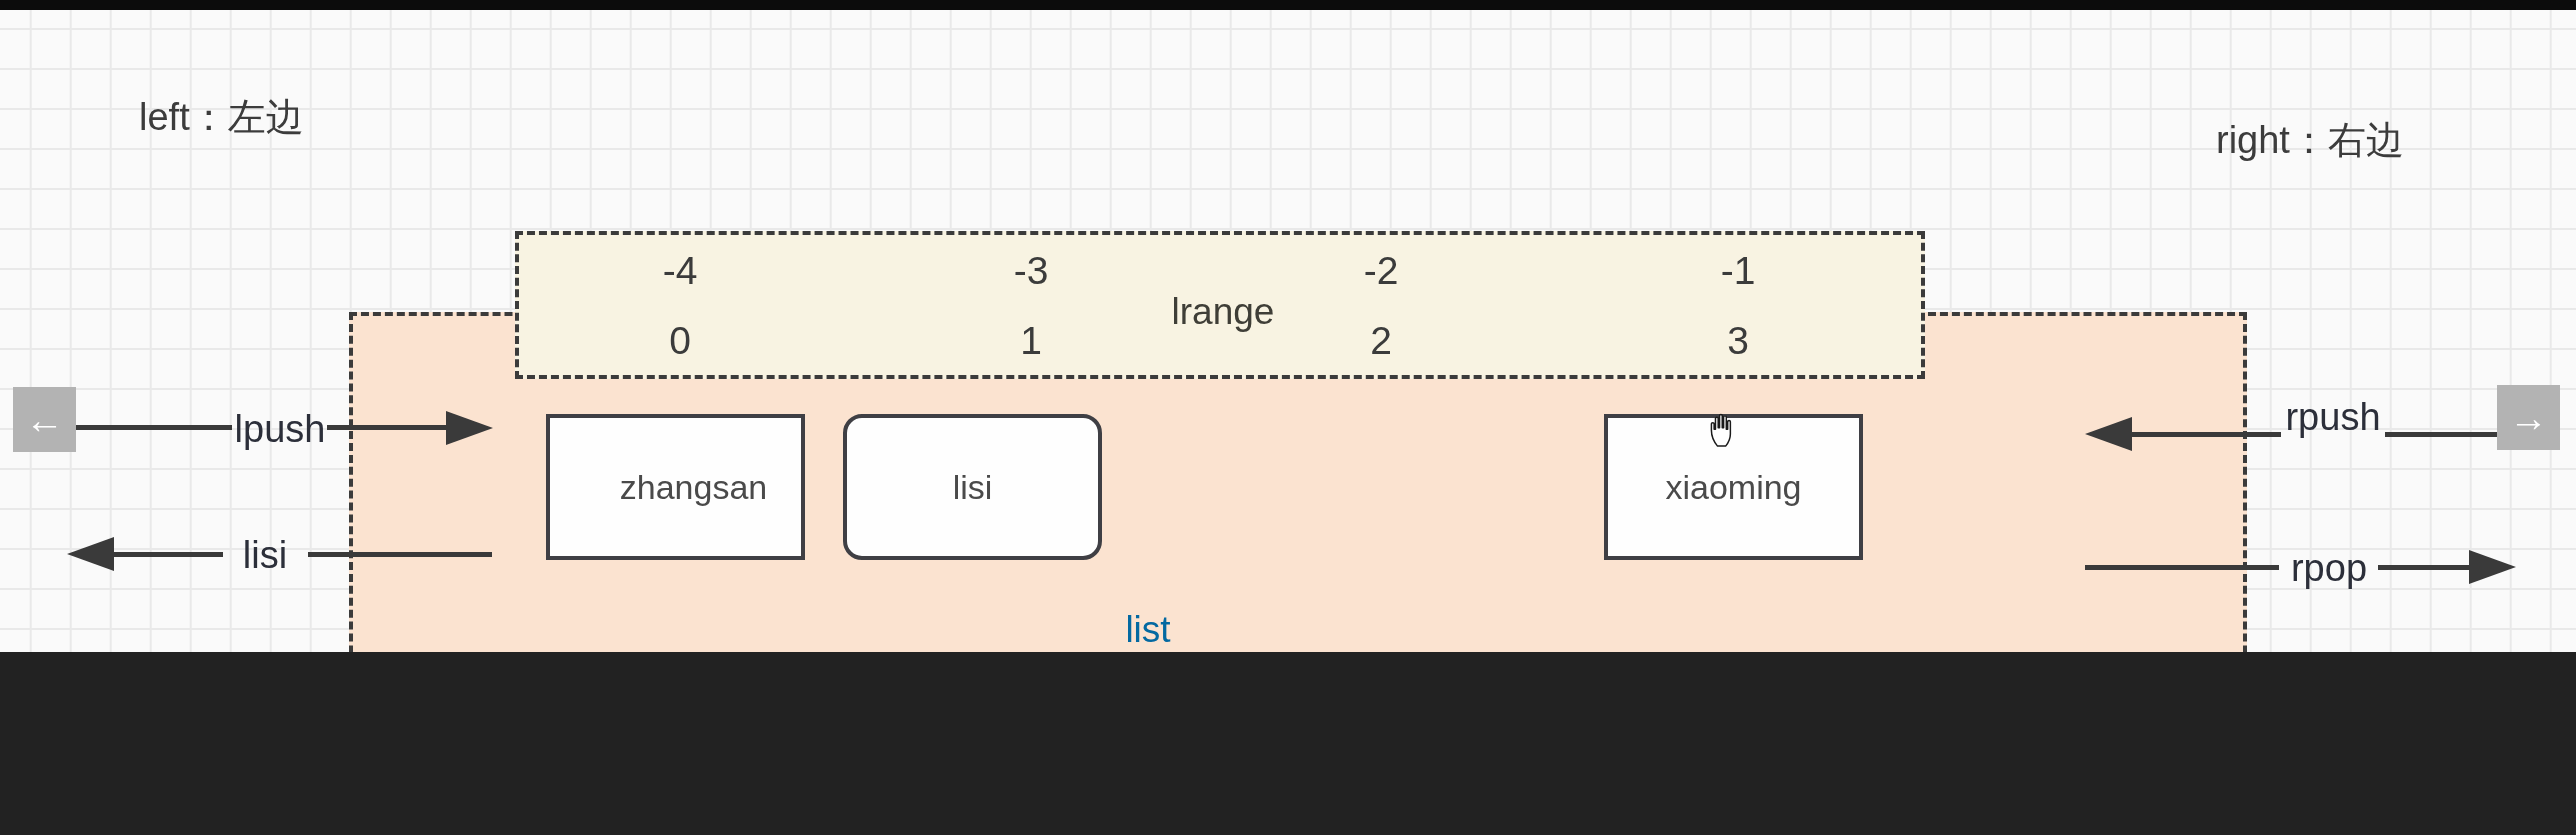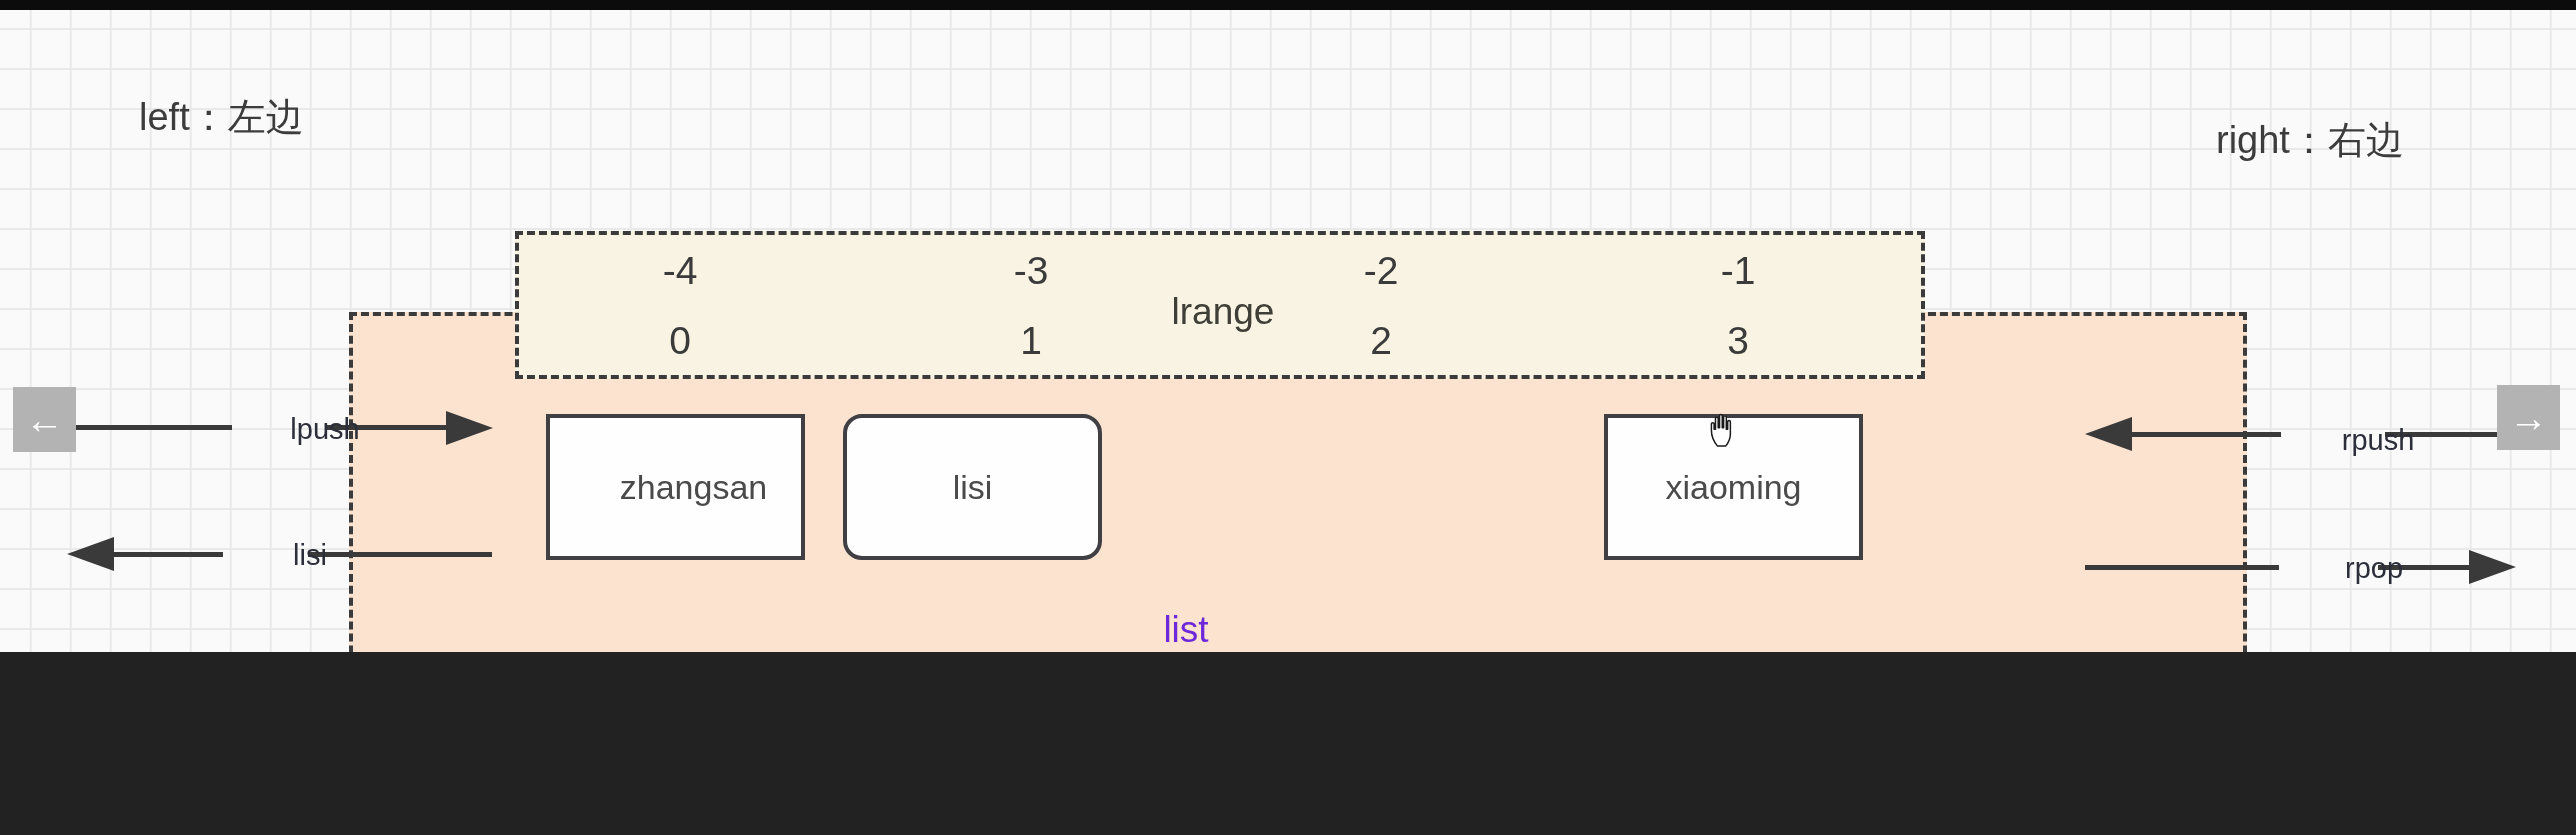--- a/index.html
+++ b/index.html
@@ -21,22 +21,22 @@
   .note{position:absolute;font-size:38px;color:#3c3c3c;white-space:nowrap;}
   .note.left{left:139px;top:92px;}
   .note.right{left:2216px;top:115px;}
 
   
   .list-box{
     position:absolute;left:349px;top:312px;width:1898px;height:389px;
     background:#fbe3d0;border:4.3px dashed #3b3b3b;box-sizing:border-box;
   }
   .list-label{
-    position:absolute;left:833px;top:293px;transform:translateX(-50%);
-    font-size:37px;color:#6d28d9;
+    position:absolute;left:795px;top:293px;transform:translateX(-50%);
+    font-size:37px;color:#0369a1;
   }
 
   
   .lrange-box{
     position:absolute;left:515px;top:231px;width:1410px;height:148px;
     background:#f8f3e2;border:4.3px dashed #3b3b3b;box-sizing:border-box;
   }
   .idx-col{position:absolute;top:12px;width:120px;text-align:center;}
   .idx-col .idx{display:block;font-size:39px;line-height:48px;color:#3b3b3b;}
   .idx-col .idx + .idx{margin-top:22px;}
@@ -53,21 +53,21 @@
     font-size:34px;color:#4a4a4a;
   }
 
   
   .hline{position:absolute;height:5.1px;background:#3a3a3a;}
   .tri{position:absolute;width:0;height:0;border-top:17px solid transparent;border-bottom:17px solid transparent;}
   .tri.right{border-left:47px solid #3a3a3a;}
   .tri.left{border-right:47px solid #3a3a3a;}
   .op-label{
     position:absolute;transform:translate(-50%,-50%);
-    font-size:29px;color:#2c2f3a;white-space:nowrap;margin-left:45px;
+    font-size:38px;color:#2c2f3a;white-space:nowrap;
   }
 
   
   .nav-btn{
     position:absolute;width:63px;height:65px;background:#b3b3b3;
     display:flex;align-items:center;justify-content:center;
     color:#ffffff;font-size:39px;user-select:none;
   }
   .nav-btn.left{left:13px;top:387px;}
   .nav-btn.right{left:2497px;top:385px;}
@@ -119,21 +119,21 @@
   <div class="op-label" style="left:280px;top:429px;">lpush</div>
 
   <div class="tri left" style="left:67px;top:537px;"></div>
   <div class="hline" style="left:114px;top:552px;width:109px;"></div>
   <div class="hline" style="left:308px;top:552px;width:184px;"></div>
   <div class="op-label" style="left:265px;top:555px;">lisi</div>
 
   <div class="tri left" style="left:2085px;top:417px;"></div>
   <div class="hline" style="left:2132px;top:432px;width:149px;"></div>
   <div class="hline" style="left:2385px;top:432px;width:112px;"></div>
-  <div class="op-label" style="left:2333px;top:440px;">rpush</div>
+  <div class="op-label" style="left:2333px;top:417px;">rpush</div>
 
   <div class="hline" style="left:2085px;top:565px;width:194px;"></div>
   <div class="hline" style="left:2378px;top:565px;width:91px;"></div>
   <div class="tri right" style="left:2469px;top:550px;"></div>
   <div class="op-label" style="left:2329px;top:568px;">rpop</div>
 
   <div class="nav-btn left">
     <span>←</span>
   </div>
   <div class="nav-btn right">

